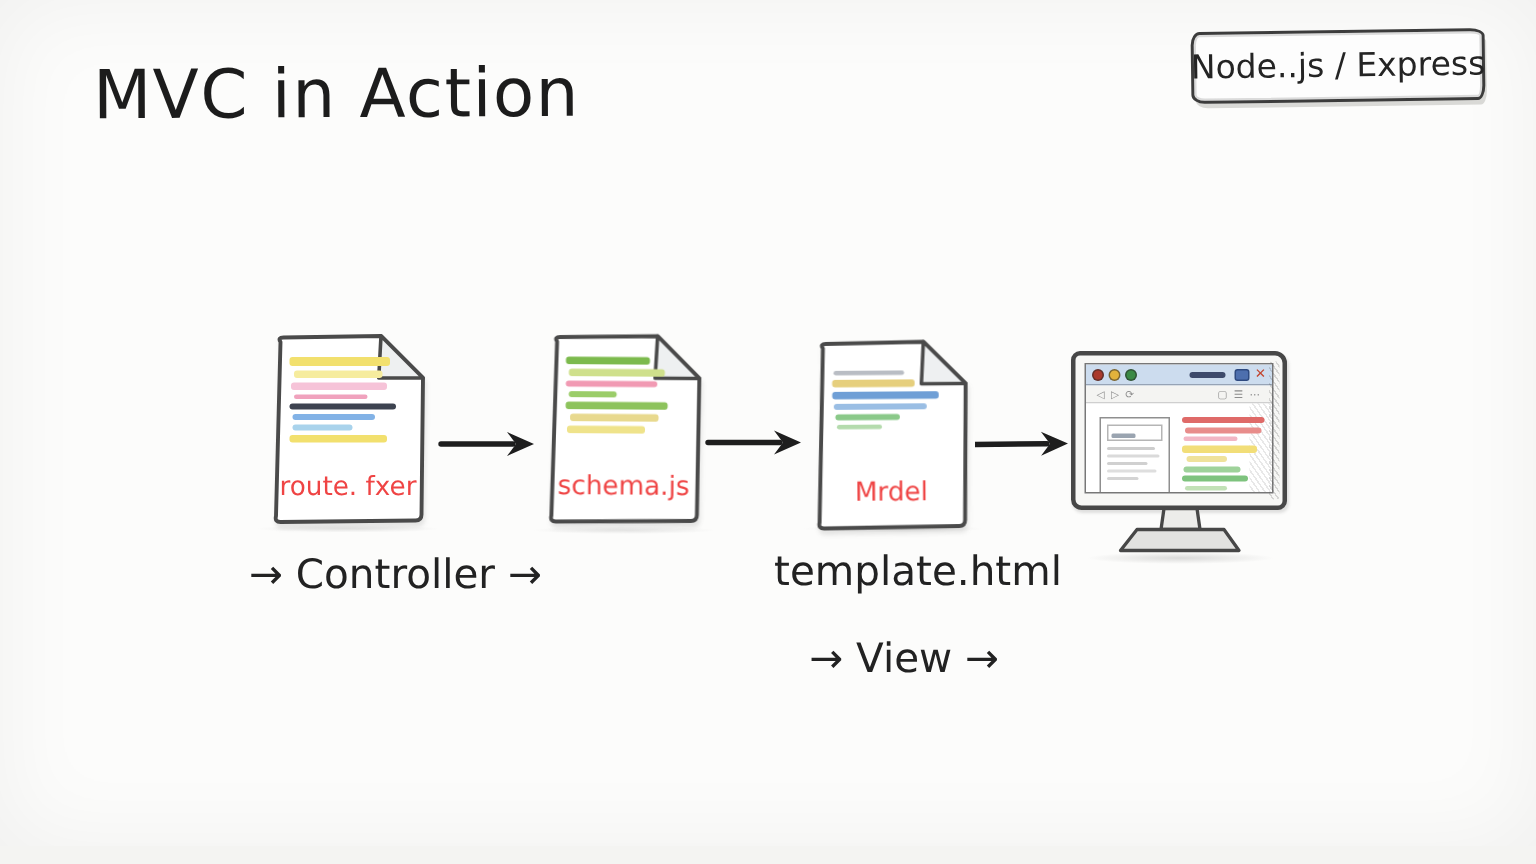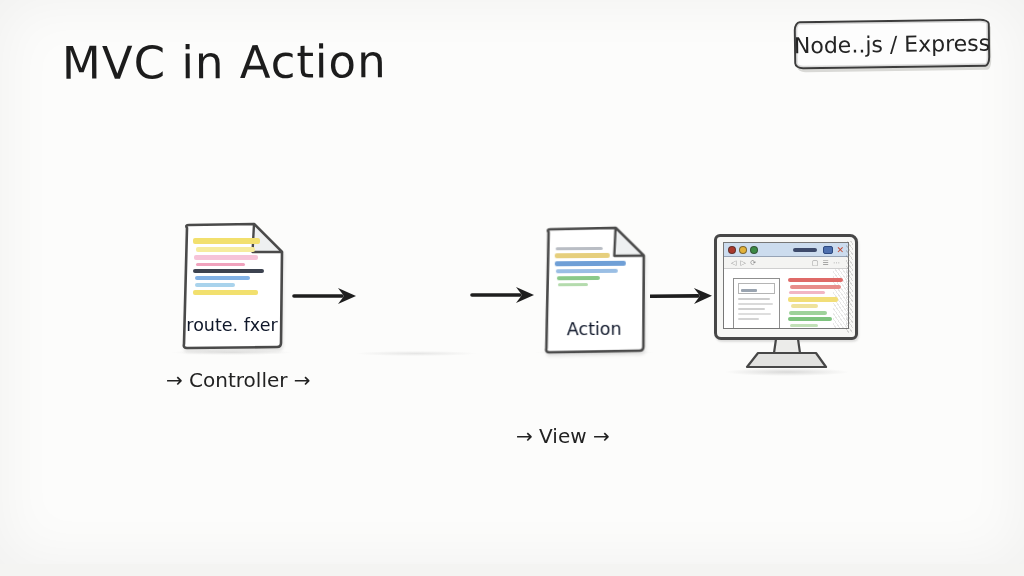--- a/index.html
+++ b/index.html
@@ -40,37 +40,37 @@
   
   .doc {
     position: absolute; width: 114px; height: 130px;
     filter: drop-shadow(1px 3px 1.5px rgba(60,60,60,0.12));
   }
   .doc-outline { position: absolute; inset: 0; width: 100%; height: 100%; }
   .doc-lines { position: absolute; left: 15px; top: 17px; width: 76px; }
   .hline { border-radius: 2px; margin-bottom: 3px; }
   .doc-filename {
     position: absolute; left: 2px; right: 4px; bottom: 16px;
-    text-align: center; font-size: 17.5px; color: #0f172a; white-space: nowrap;
+    text-align: center; font-size: 17.5px; color: #ef4444; white-space: nowrap;
   }
   #doc-1 { left: 176px; top: 221px; }
   #doc-2 { left: 360px; top: 221px; transform: rotate(0.4deg); }
   #doc-3 { left: 538px; top: 225px; transform: rotate(-0.4deg); }
   #doc-3 .doc-lines { top: 22px; }
 
   
   .flow-arrow { position: absolute; width: 66px; height: 22px; }
   #arrow-1 { left: 292px; top: 285px; }
   #arrow-2 { left: 470px; top: 284px; }
   #arrow-3 { left: 650px; top: 285px; transform: rotate(-0.5deg); }
 
   
   .caption {
-    position: absolute; text-align: left;
-    font-size: 20px; color: #222; white-space: nowrap;
+    position: absolute; text-align: right;
+    font-size: 27px; color: #222; white-space: nowrap;
   }
   #caption-1 { left: 166px; width: 140px; top: 368px; }
   #caption-2 { left: 348px; width: 134px; top: 368px; }
   #caption-3a { left: 516px; width: 150px; top: 366px; }
   #caption-3b { left: 516px; width: 150px; top: 424px; }
 
   
   .monitor { position: absolute; left: 714px; top: 234px; width: 146px; height: 146px; }
   .mon-frame {
     position: absolute; left: 0; top: 0; width: 144px; height: 106px;
@@ -168,40 +168,56 @@
         <div class="hline" style="background: rgb(242, 224, 110); width: 86%; height: 5px; margin-left: 2px;"></div>
       </div>
     <div class="doc-filename">route. fxer</div>
   </div>
 
   <svg class="flow-arrow" id="arrow-1" viewBox="0 0 66 22">
     <line x1="2" y1="11" x2="50" y2="11" stroke="#1e1e1e" stroke-width="3.6" stroke-linecap="round"></line>
     <path d="M46 3 L64 11 L46 19 L52 11 Z" fill="#1e1e1e"></path>
   </svg>
 
+  <div class="doc" id="doc-2">
+    <svg class="doc-outline" viewBox="0 0 114 130" preserveAspectRatio="none">
+      <path d="M11 7 Q9 4 13 4 L78 3 L106 31 L105 122 Q105 126 101 126 L11 127 Q7 127 8 123 Z" fill="#ffffff" stroke="#4a4a4a" stroke-width="2.6" stroke-linejoin="round"></path>
+      <path d="M78 3 L76.5 31 L106 31 Z" fill="#eef0f1" stroke="#4a4a4a" stroke-width="2.4" stroke-linejoin="round"></path>
+    </svg>
+    <div class="doc-lines">
+        <div class="hline" style="background: rgb(124, 186, 77); width: 74%; height: 5px; margin-left: 2px;"></div>
+        <div class="hline" style="background: rgb(207, 224, 140); width: 84%; height: 5px; margin-left: 4px;"></div>
+        <div class="hline" style="background: rgb(241, 154, 179); width: 80%; height: 4px; margin-left: 2px;"></div>
+        <div class="hline" style="background: rgb(155, 205, 105); width: 42%; height: 4px; margin-left: 4px;"></div>
+        <div class="hline" style="background: rgb(141, 195, 92); width: 90%; height: 5px; margin-left: 2px;"></div>
+        <div class="hline" style="background: rgb(232, 217, 142); width: 78%; height: 5px; margin-left: 5px;"></div>
+        <div class="hline" style="background: rgb(239, 227, 139); width: 68%; height: 5px; margin-left: 3px;"></div>
+      </div>
+    <div class="doc-filename">schema.js</div>
+  </div>
 
   <svg class="flow-arrow" id="arrow-2" viewBox="0 0 66 22">
     <line x1="2" y1="11" x2="50" y2="11" stroke="#1e1e1e" stroke-width="3.6" stroke-linecap="round"></line>
     <path d="M46 3 L64 11 L46 19 L52 11 Z" fill="#1e1e1e"></path>
   </svg>
 
   <div class="doc" id="doc-3">
     <svg class="doc-outline" viewBox="0 0 114 130" preserveAspectRatio="none">
       <path d="M11 7 Q9 4 13 4 L78 3 L106 31 L105 122 Q105 126 101 126 L11 127 Q7 127 8 123 Z" fill="#ffffff" stroke="#4a4a4a" stroke-width="2.6" stroke-linejoin="round"></path>
       <path d="M78 3 L76.5 31 L106 31 Z" fill="#eef0f1" stroke="#4a4a4a" stroke-width="2.4" stroke-linejoin="round"></path>
     </svg>
     <div class="doc-lines">
         <div class="hline" style="background: rgb(185, 189, 196); width: 62%; height: 3px; margin-left: 3px;"></div>
         <div class="hline" style="background: rgb(230, 207, 125); width: 72%; height: 5px; margin-left: 2px;"></div>
         <div class="hline" style="background: rgb(111, 159, 214); width: 93%; height: 5px; margin-left: 2px;"></div>
         <div class="hline" style="background: rgb(154, 190, 228); width: 82%; height: 4px; margin-left: 3px;"></div>
         <div class="hline" style="background: rgb(138, 201, 137); width: 56%; height: 4px; margin-left: 4px;"></div>
         <div class="hline" style="background: rgb(180, 219, 173); width: 40%; height: 3px; margin-left: 5px;"></div>
       </div>
-    <div class="doc-filename">Action</div>
+    <div class="doc-filename">Mrdel</div>
   </div>
 
   <svg class="flow-arrow" id="arrow-3" viewBox="0 0 66 22">
     <line x1="0" y1="11" x2="48" y2="11" stroke="#1e1e1e" stroke-width="3.6" stroke-linecap="round"></line>
     <path d="M44 3 L62 11 L44 19 L50 11 Z" fill="#1e1e1e"></path>
   </svg>
 
   <div class="monitor">
     <div class="mon-frame">
       <div class="mon-screen">
@@ -245,19 +261,20 @@
       <div class="bezel-hatch"></div>
     </div>
     <svg class="mon-stand" viewBox="0 0 90 34">
       <path d="M34 1 L56 1 L58 15 L32 15 Z" fill="#ececea" stroke="#474747" stroke-width="2.2" stroke-linejoin="round"></path>
       <path d="M16 15 L74 15 L84 29 L5 29 Z" fill="#e2e2e0" stroke="#474747" stroke-width="2.2" stroke-linejoin="round"></path>
     </svg>
     <div class="mon-shadow"></div>
   </div>
 
   <div class="caption" id="caption-1">→ Controller →</div>
+  <div class="caption" id="caption-3a">template.html</div>
   <div class="caption" id="caption-3b">→ View →</div>
 
   <div class="doc-shadow" id="doc-shadow-1"></div>
   <div class="doc-shadow" id="doc-shadow-2"></div>
   <div class="doc-shadow" id="doc-shadow-3"></div>
 
 </div>
 
 </body></html>

